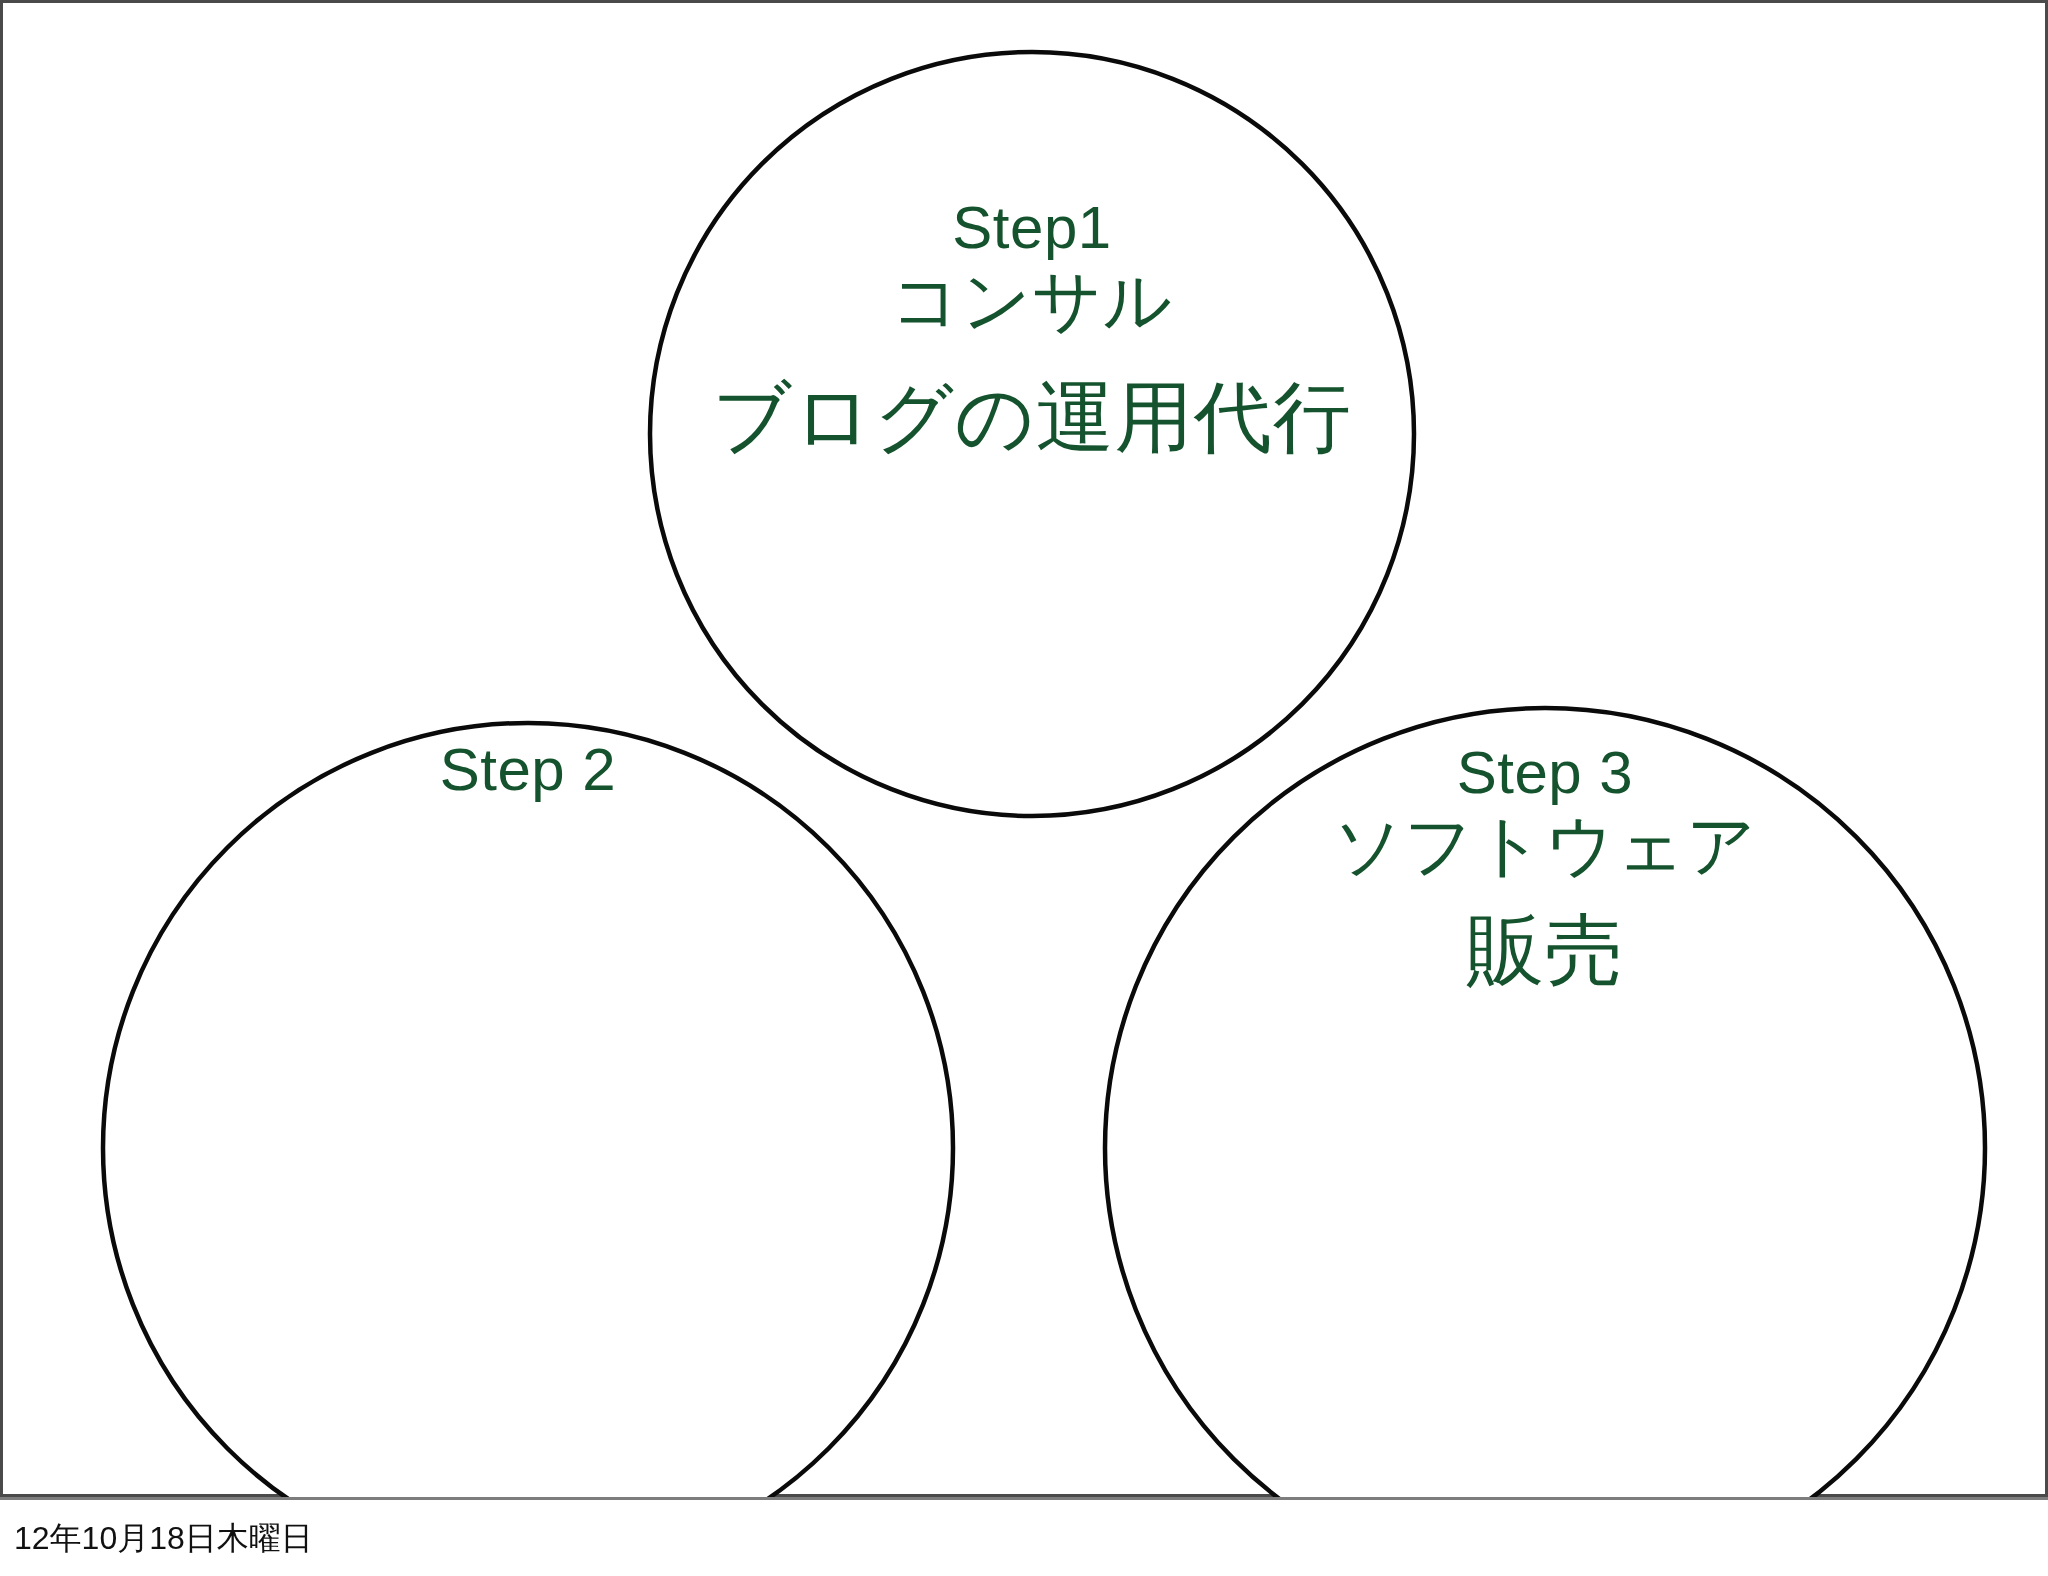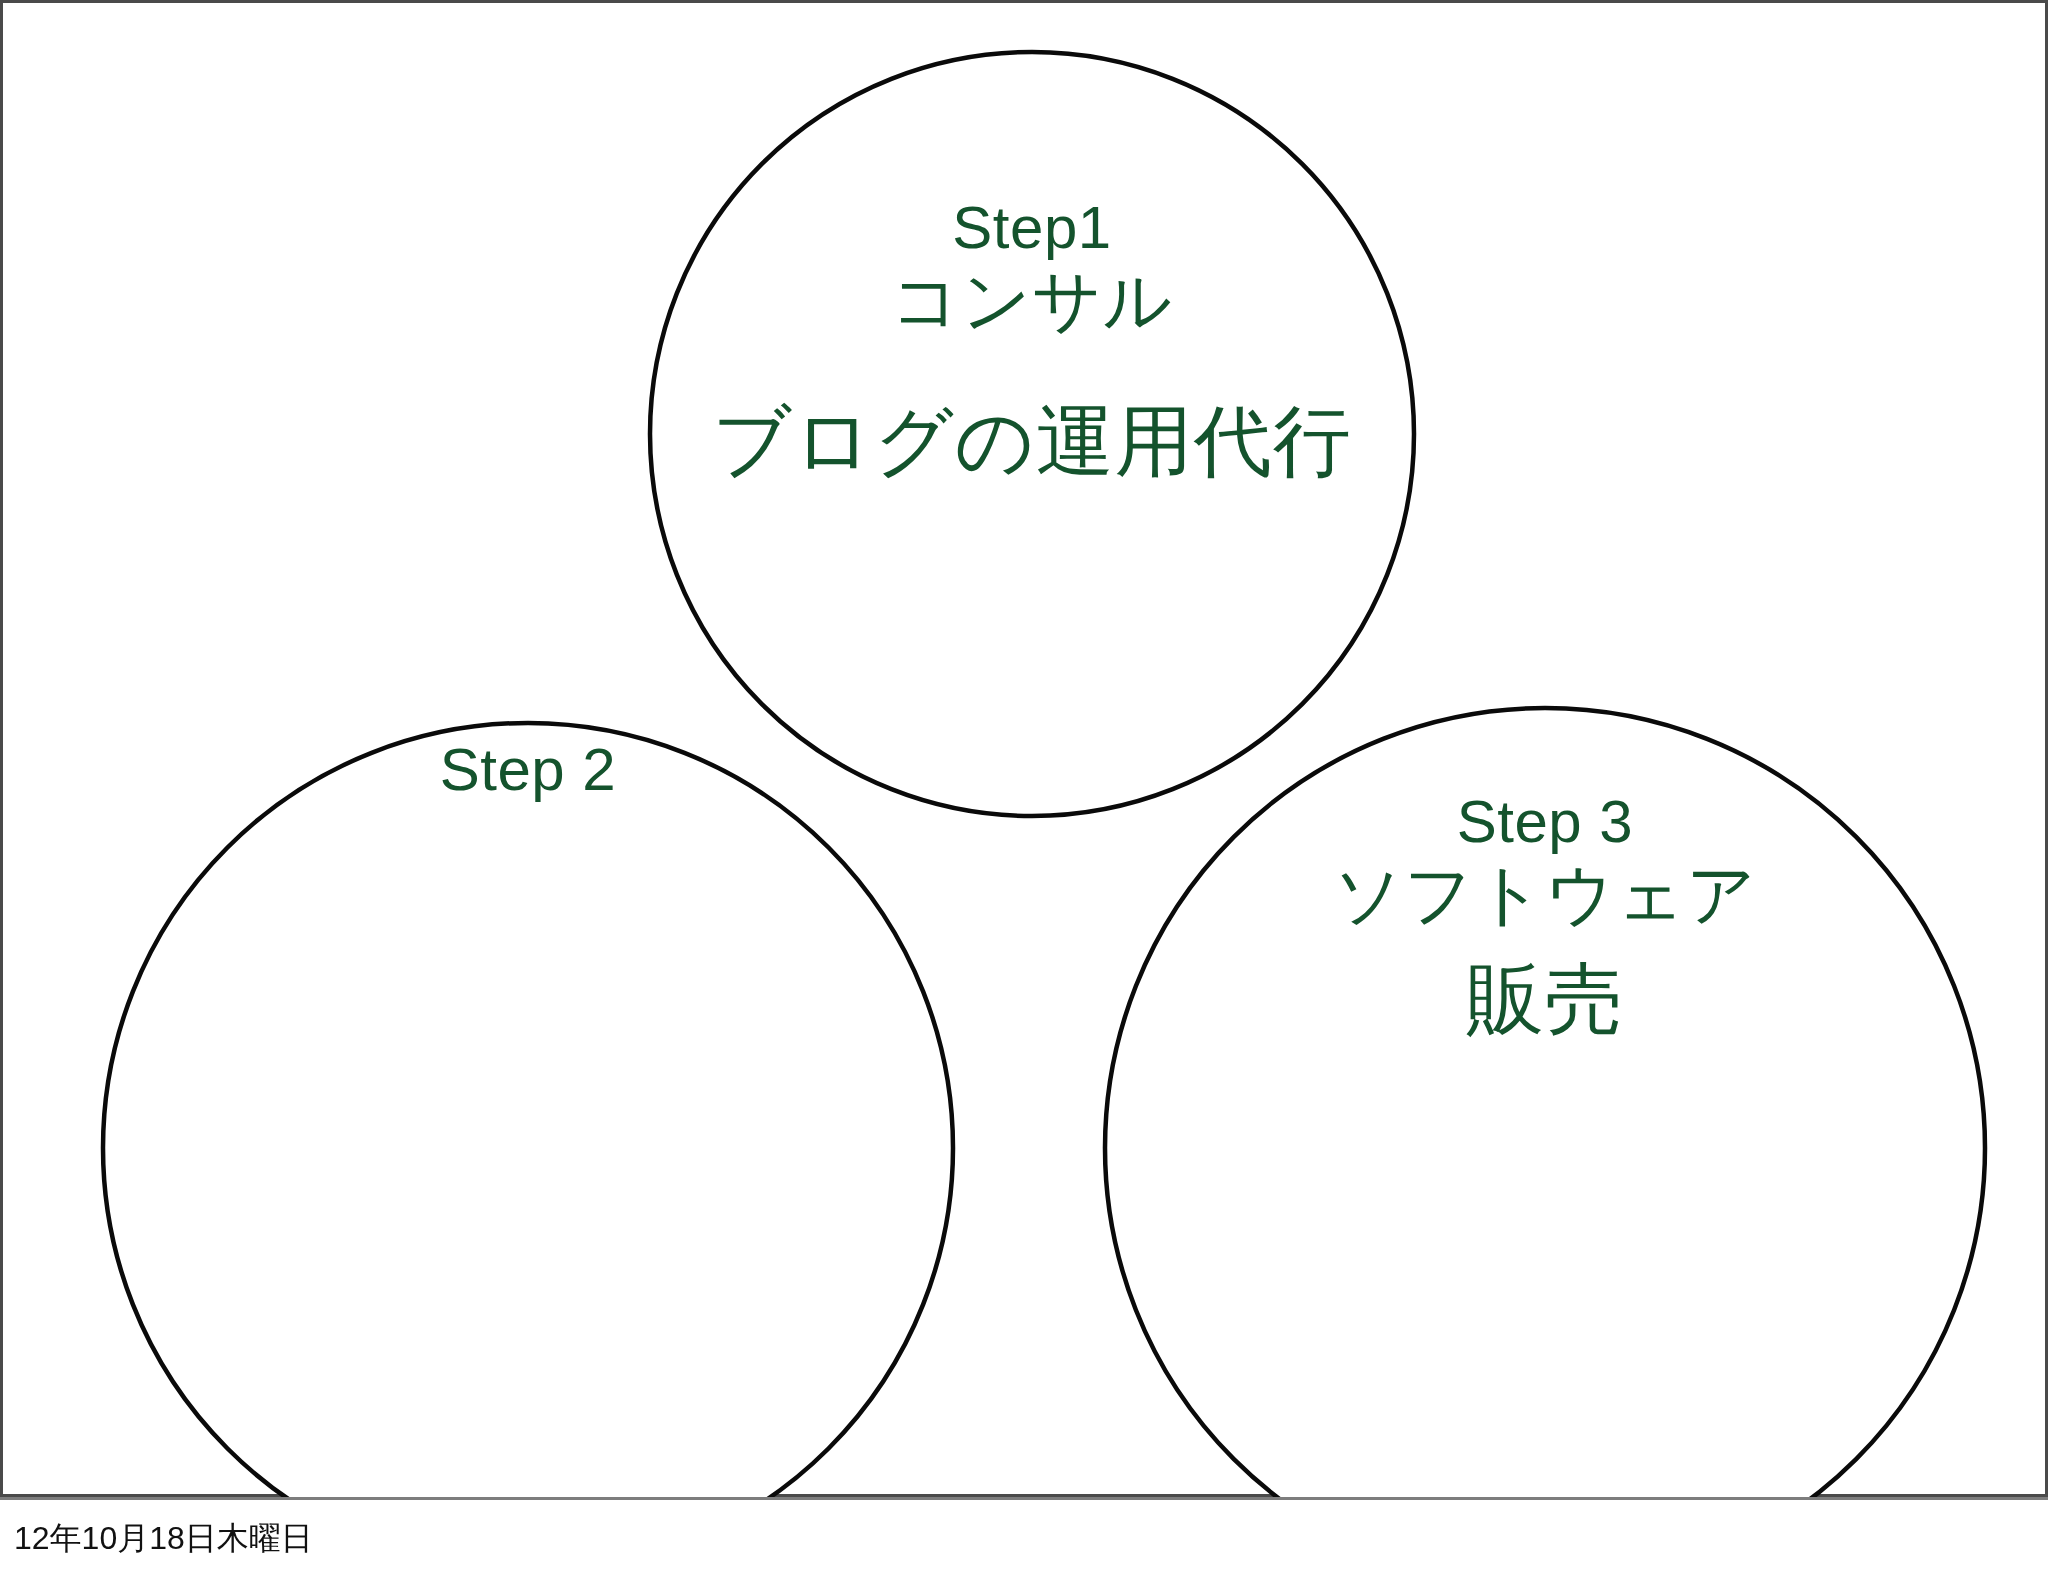--- a/index.html
+++ b/index.html
@@ -67,33 +67,33 @@
     white-space: nowrap;
   }
 
   
   #label-step1 {
     left: 632px;
     top: 198px;
     width: 800px;
   }
   #label-step1 .step-head { margin-bottom: 8px; }
-  #label-step1 .step-sub  { margin-bottom: 68px; }
+  #label-step1 .step-sub  { margin-bottom: 44px; }
 
   #label-step2 {
     left: 128px;
     top: 740px;
     width: 800px;
   }
   #label-step2 .step-head { margin-bottom: 24px; }
   #label-step2 .step-sub  { margin-bottom: 44px; }
 
   #label-step3 {
     left: 1145px;
-    top: 792px;
+    top: 743px;
     width: 800px;
   }
   #label-step3 .step-head { margin-bottom: 8px; }
   #label-step3 .step-sub  { margin-bottom: 32px; }
 
   
   #footer-bar {
     position: absolute;
     left: 0;
     top: 1497px;

